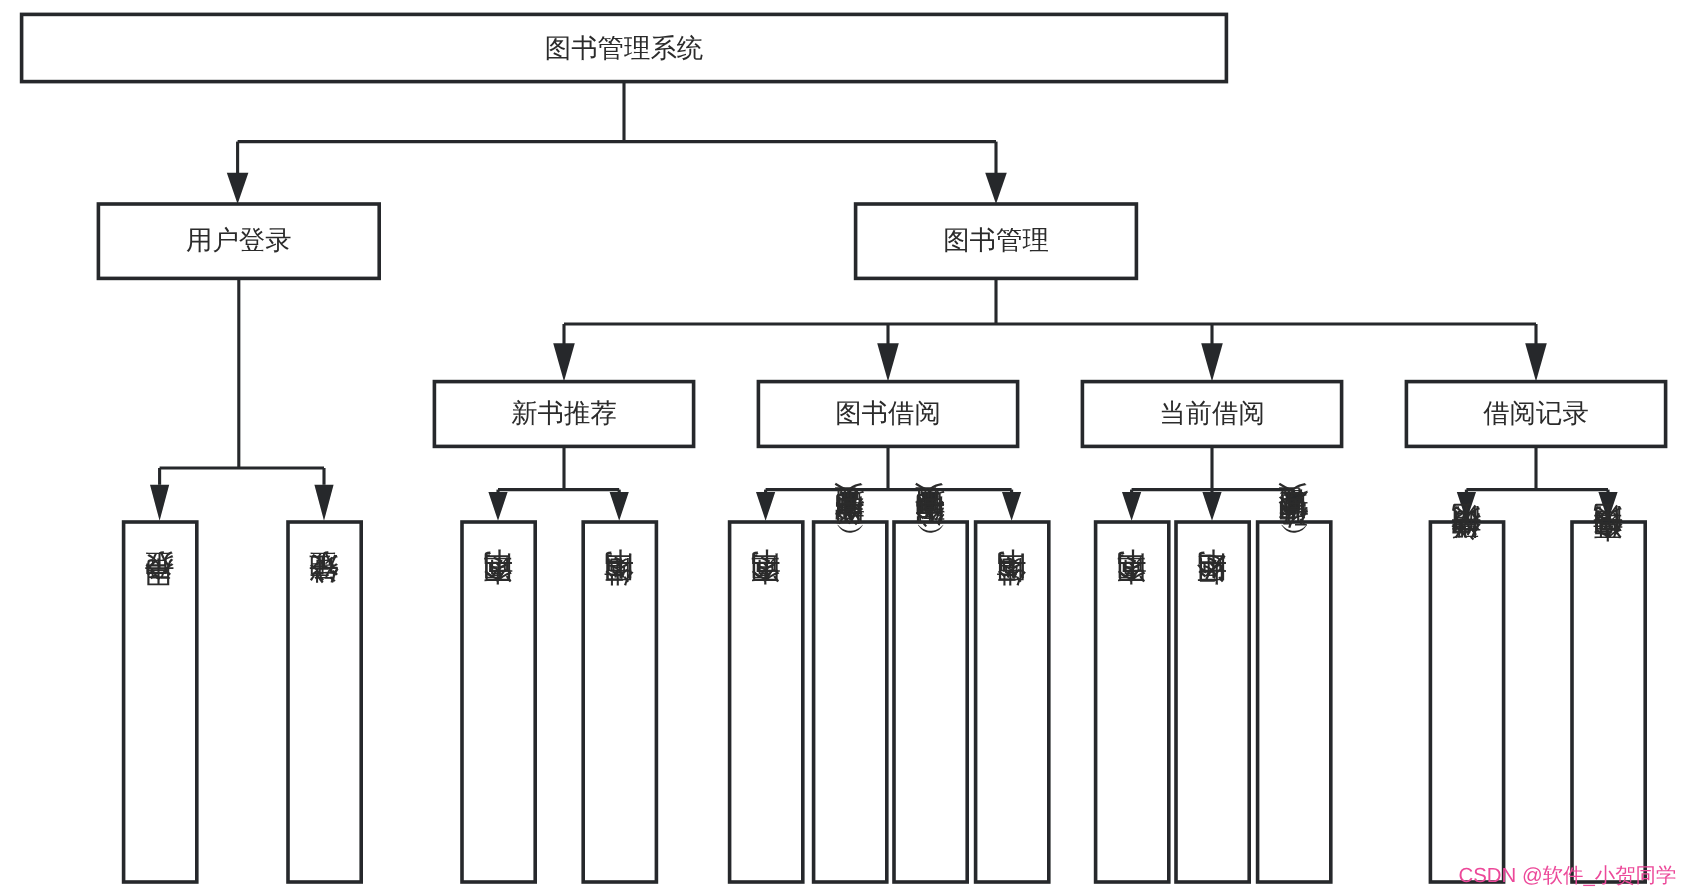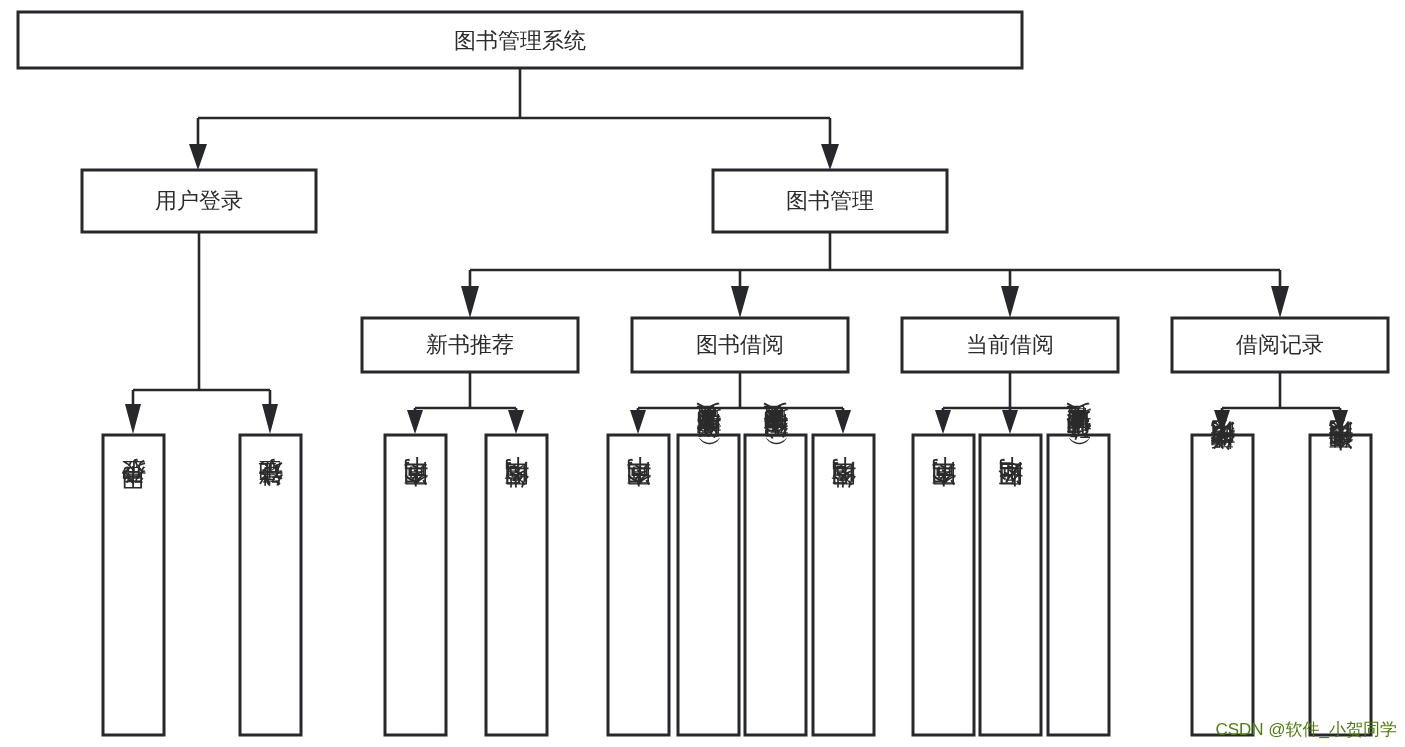--- a/index.html
+++ b/index.html
@@ -73,21 +73,21 @@
     letter-spacing: 2px;
     white-space: nowrap;
     transform: rotate(180deg);
   }
   .watermark {
     position: absolute;
     right: 8px;
     bottom: 6px;
     font-family: "Liberation Sans", "DejaVu Sans", sans-serif;
     font-size: 17px;
-    color: #4d7c0f;
+    color: #ec4899;
     white-space: nowrap;
     user-select: none;
   }
 </style>
 </head>
 <body>
 
 <div id="diagram-root">
 
   <svg class="diagram-canvas" viewBox="0 0 1405 747">

